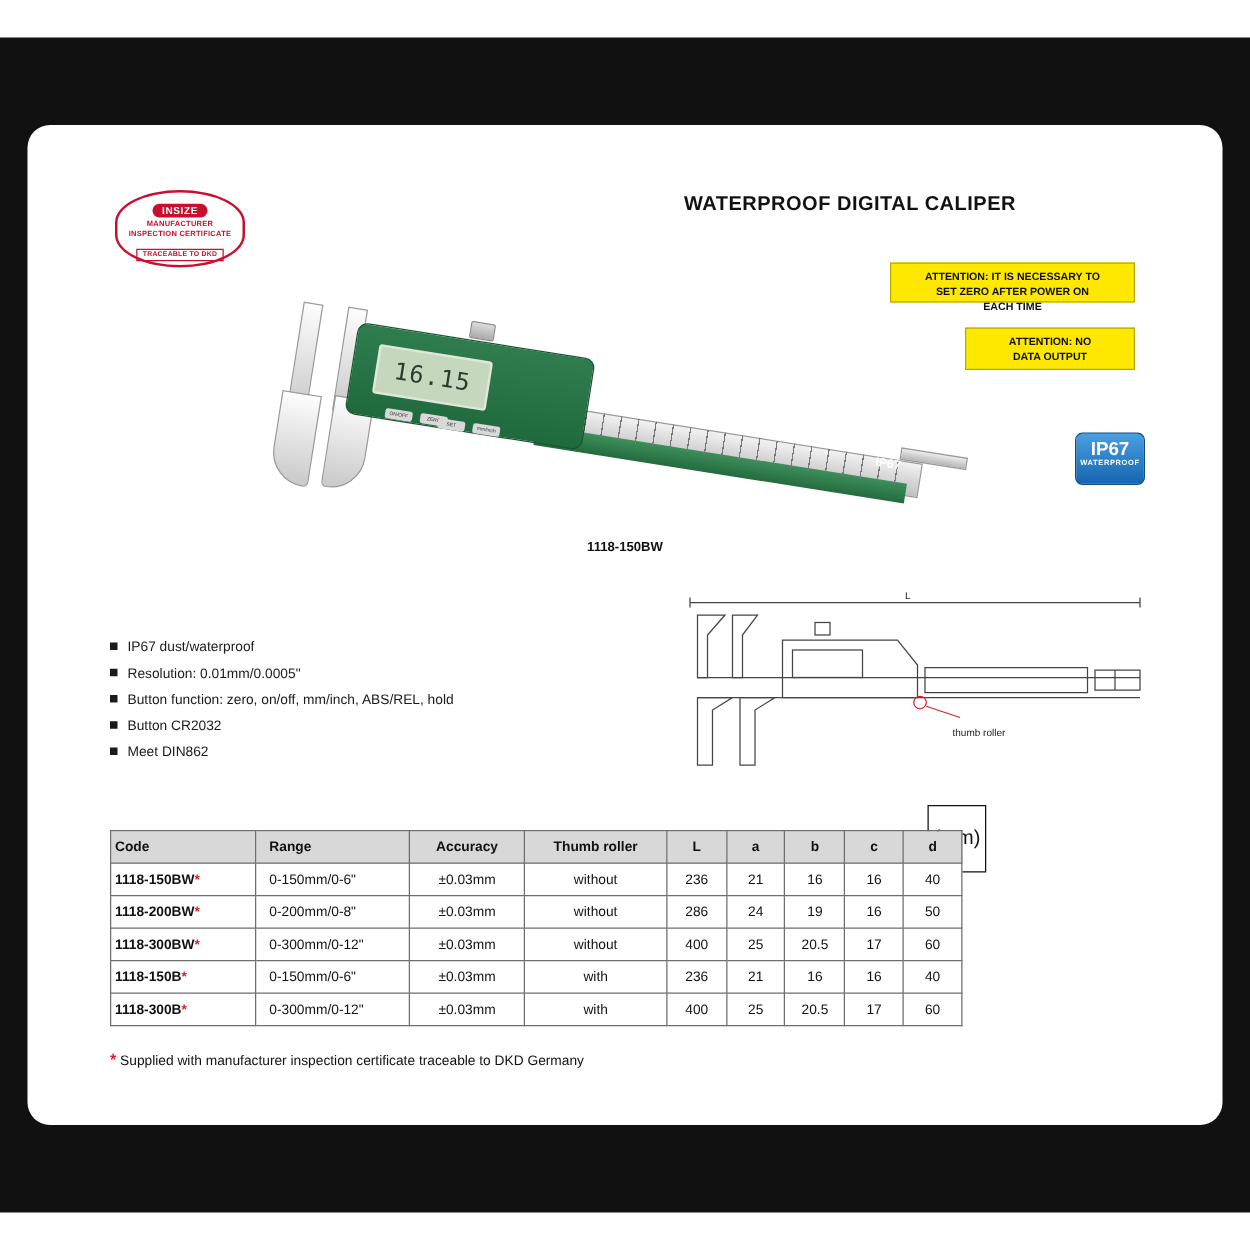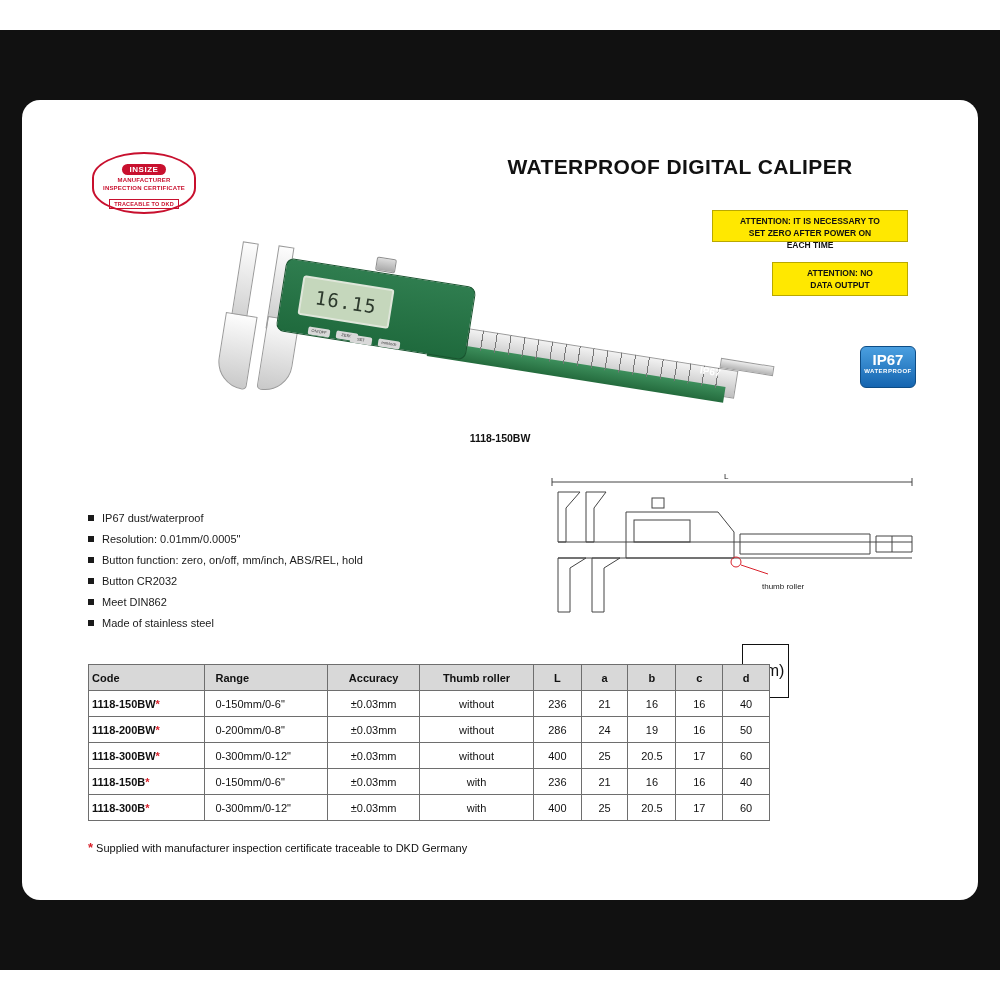--- a/index.html
+++ b/index.html
@@ -74,21 +74,21 @@
     margin-top: 1px;
     font-size: 5.5px;
   }
 
   .title {
     position: absolute;
     left: 430px;
     top: 155px;
     width: 500px;
     text-align: center;
-    font-size: 21px;
+    font-size: 16px;
     font-weight: bold;
     color: #111111;
     letter-spacing: .4px;
   }
 
   .note-yellow {
     position: absolute;
     background: #ffe800;
     border: 1px solid #b9a800;
     text-align: center;
@@ -355,21 +355,20 @@
     </svg>
   </div>
   <div class="thumb-roller-label">thumb roller</div>
 
   <div class="features">
     <div class="feat"><span class="sq"></span><span>IP67 dust/waterproof</span></div>
     <div class="feat"><span class="sq"></span><span>Resolution: 0.01mm/0.0005"</span></div>
     <div class="feat"><span class="sq"></span><span>Button function: zero, on/off, mm/inch, ABS/REL, hold</span></div>
     <div class="feat"><span class="sq"></span><span>Button CR2032</span></div>
     <div class="feat"><span class="sq"></span><span>Meet DIN862</span></div>
-    <div class="feat"><span class="sq"></span><span>Made of stainless steel</span></div>
   </div>
 
   <div class="mm-label">(mm)</div>
 
   <table class="spec">
     <thead>
       <tr>
         <th class="code-col">Code</th>
         <th class="range-col">Range</th>
         <th class="acc-col">Accuracy</th>

